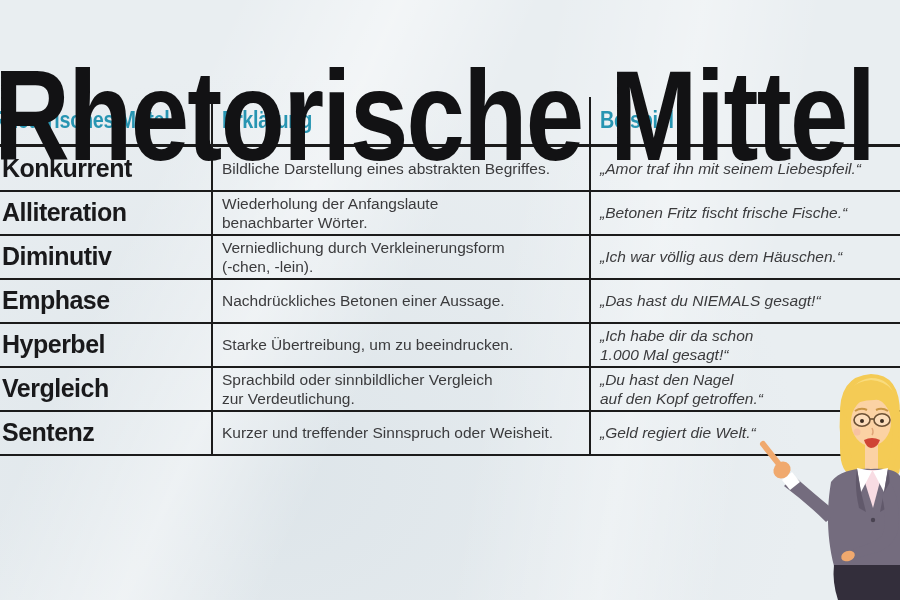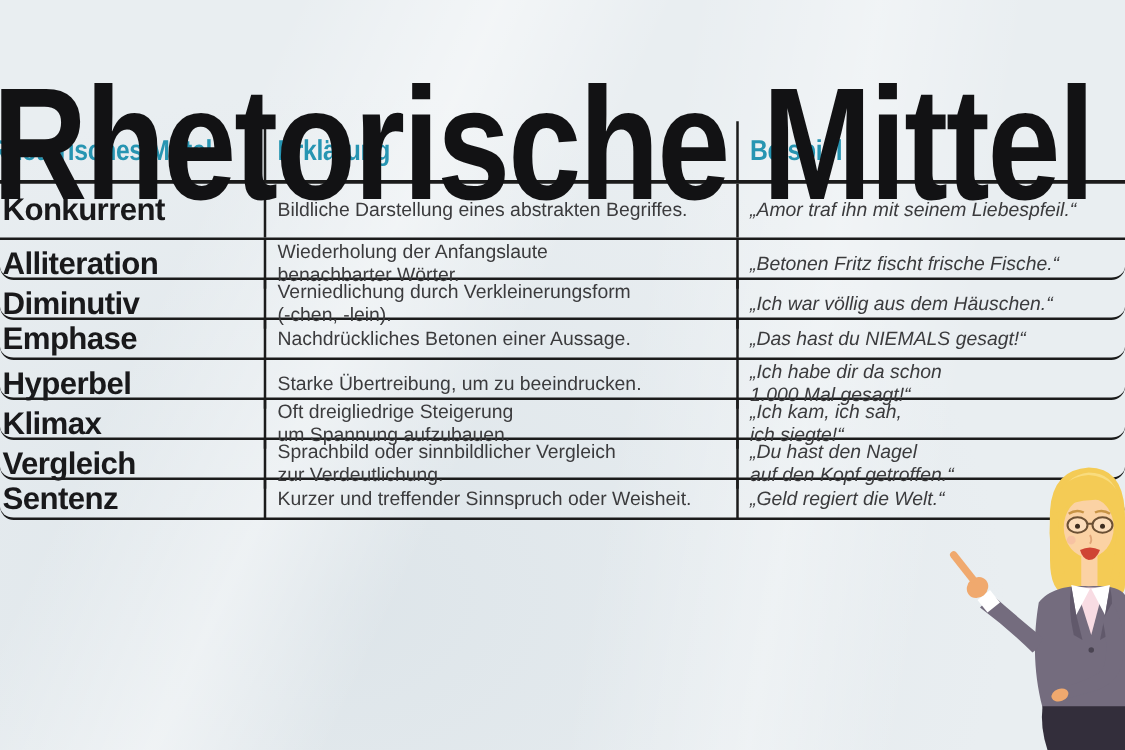--- a/index.html
+++ b/index.html
@@ -23,21 +23,21 @@
     white-space:nowrap;letter-spacing:-2px;
     transform:scaleX(0.82);transform-origin:left top;
   }
   .rhet-table{position:absolute;top:97px;left:0;width:900px;z-index:1;}
   .t-row{
     display:grid;grid-template-columns:211px 378px 311px;
     box-sizing:border-box;border-bottom:2px solid #1b1b1b;
   }
   .t-row.header{height:50px;border-bottom:3px solid #1b1b1b;}
   .t-row.r1{height:45px;}
-  .t-row.rN{height:32px;border-radius:11px;}
+  .t-row.rN{height:44px;}
   .cell{
     display:flex;align-items:center;box-sizing:border-box;
     white-space:pre-line;line-height:1.25;
   }
   .cell + .cell{border-left:2px solid #1b1b1b;}
   .cell.term{
     padding-left:2px;font-weight:bold;font-size:25px;letter-spacing:-0.5px;
     color:#19191b;white-space:nowrap;overflow:visible;
   }
   .cell.expl{padding-left:9px;font-size:15.5px;color:#3b3b3d;padding-right:21px;}
@@ -96,27 +96,20 @@
   </div>
 
 
   <div class="t-row rN">
     <div class="cell term">Hyperbel</div>
     <div class="cell expl">Starke Übertreibung, um zu beeindrucken.</div>
     <div class="cell ex">„Ich habe dir da schon
 1.000 Mal gesagt!“</div>
   </div>
 
-  <div class="t-row rN">
-    <div class="cell term">Klimax</div>
-    <div class="cell expl">Oft dreigliedrige Steigerung
-um Spannung aufzubauen.</div>
-    <div class="cell ex">„Ich kam, ich sah,
-ich siegte!“</div>
-  </div>
 
   <div class="t-row rN">
     <div class="cell term">Vergleich</div>
     <div class="cell expl">Sprachbild oder sinnbildlicher Vergleich
 zur Verdeutlichung.</div>
     <div class="cell ex">„Du hast den Nagel
 auf den Kopf getroffen.“</div>
   </div>
 
   <div class="t-row rN">

